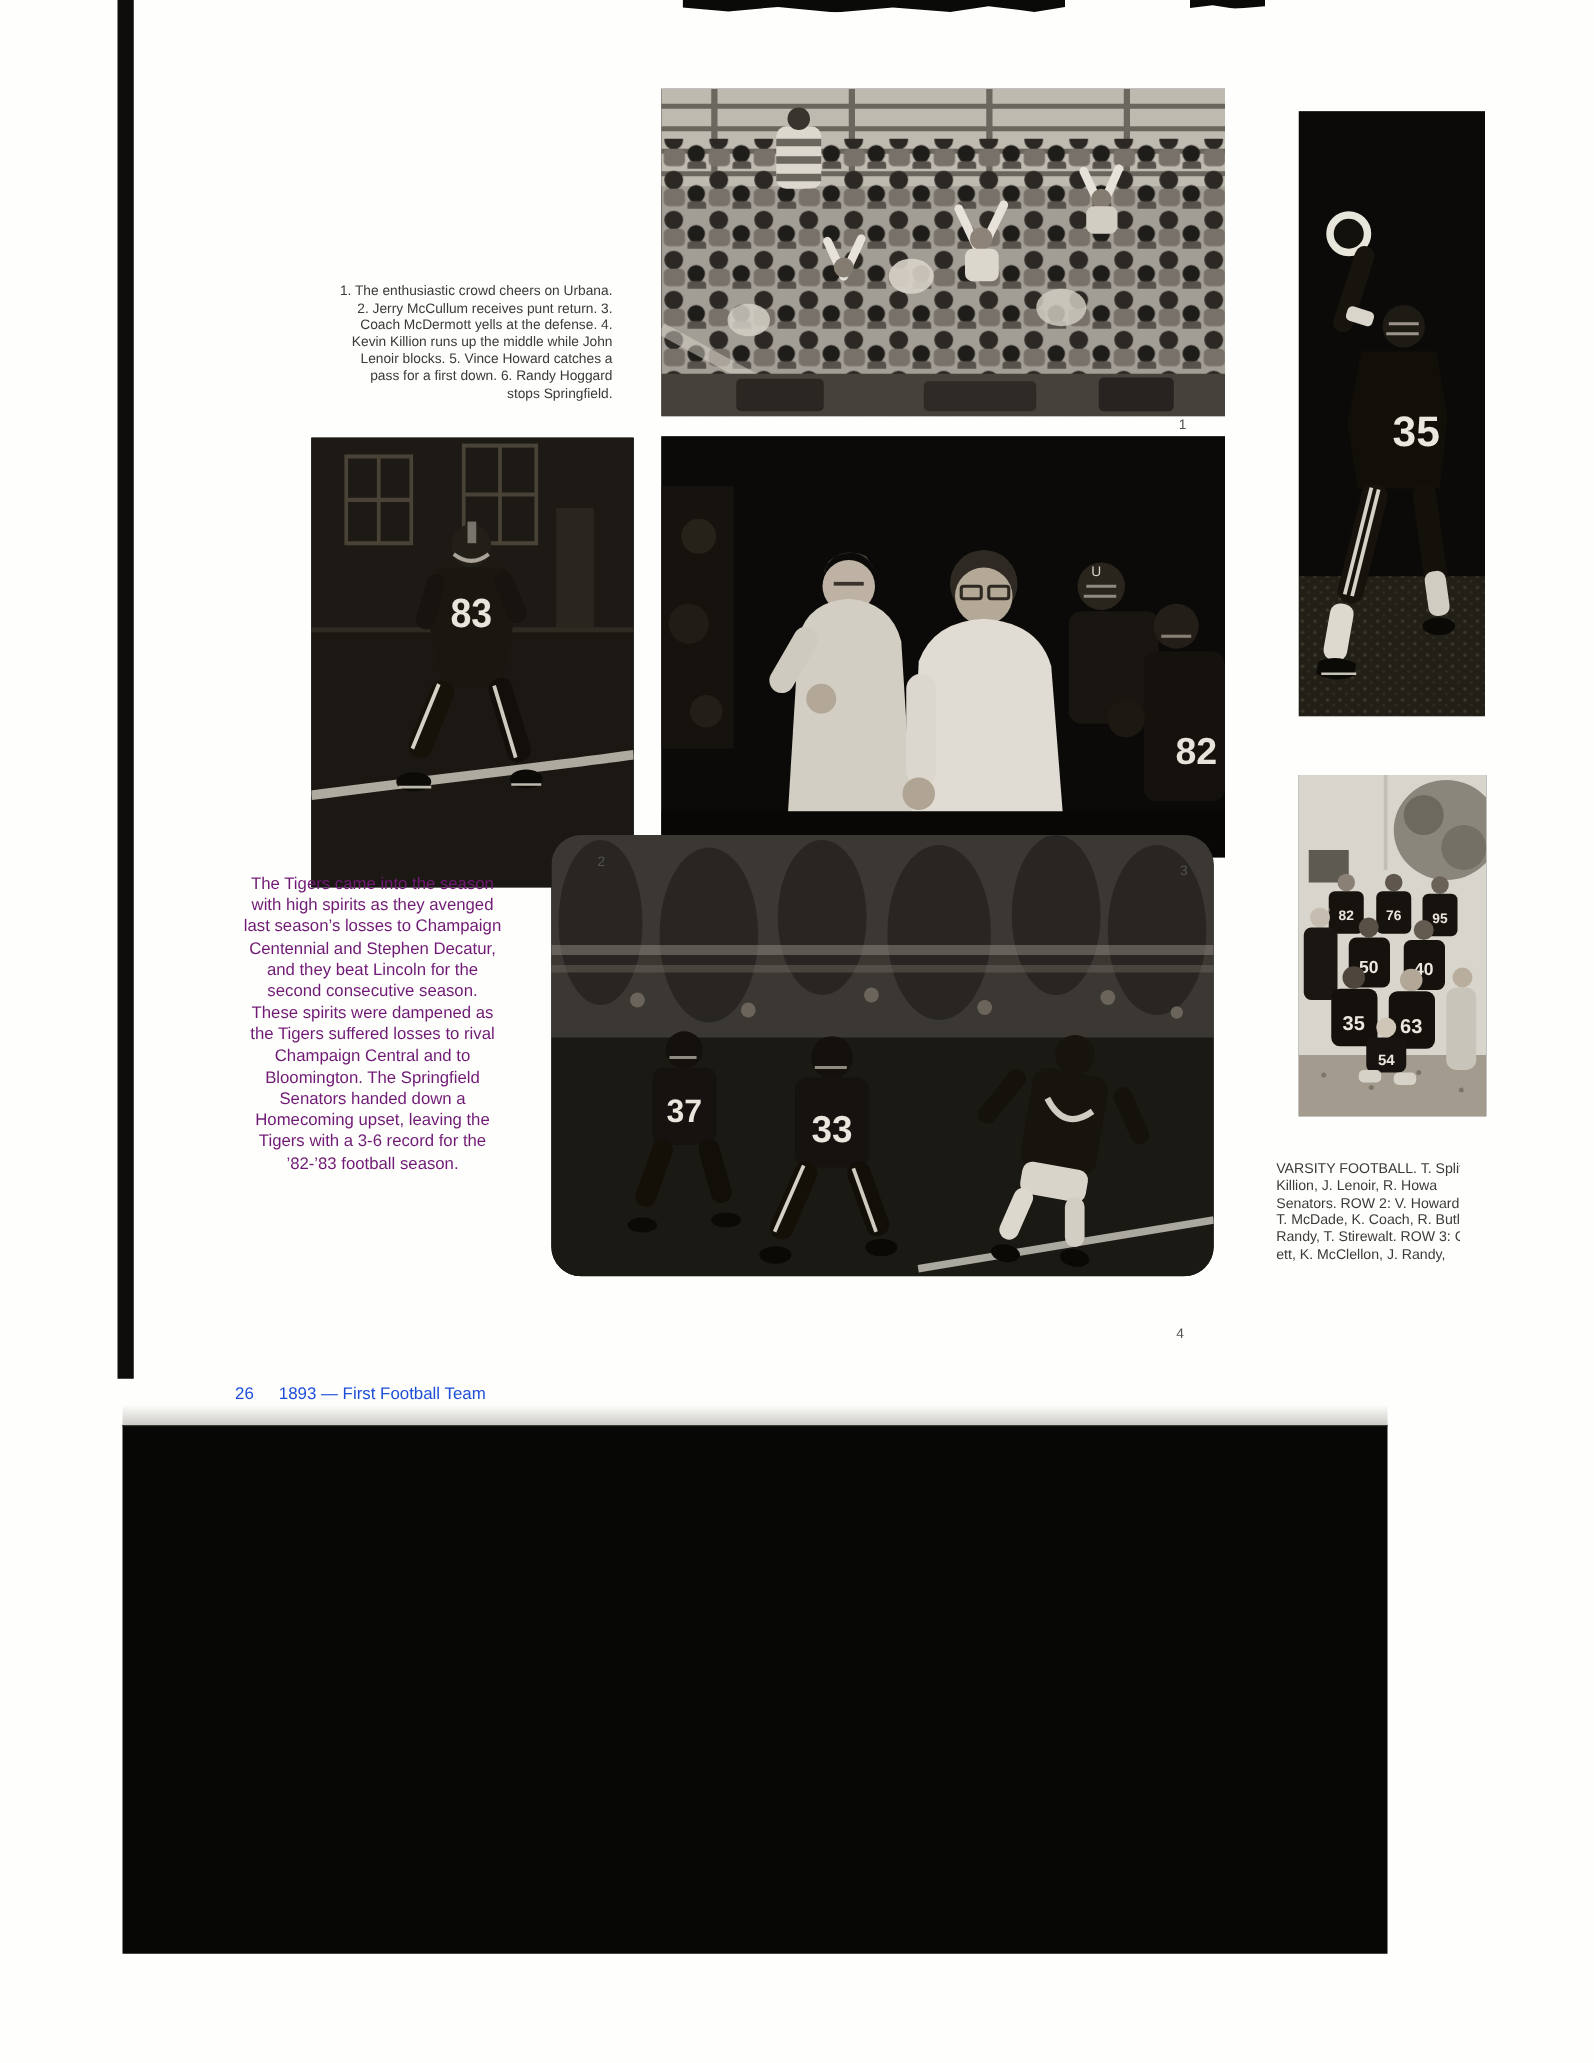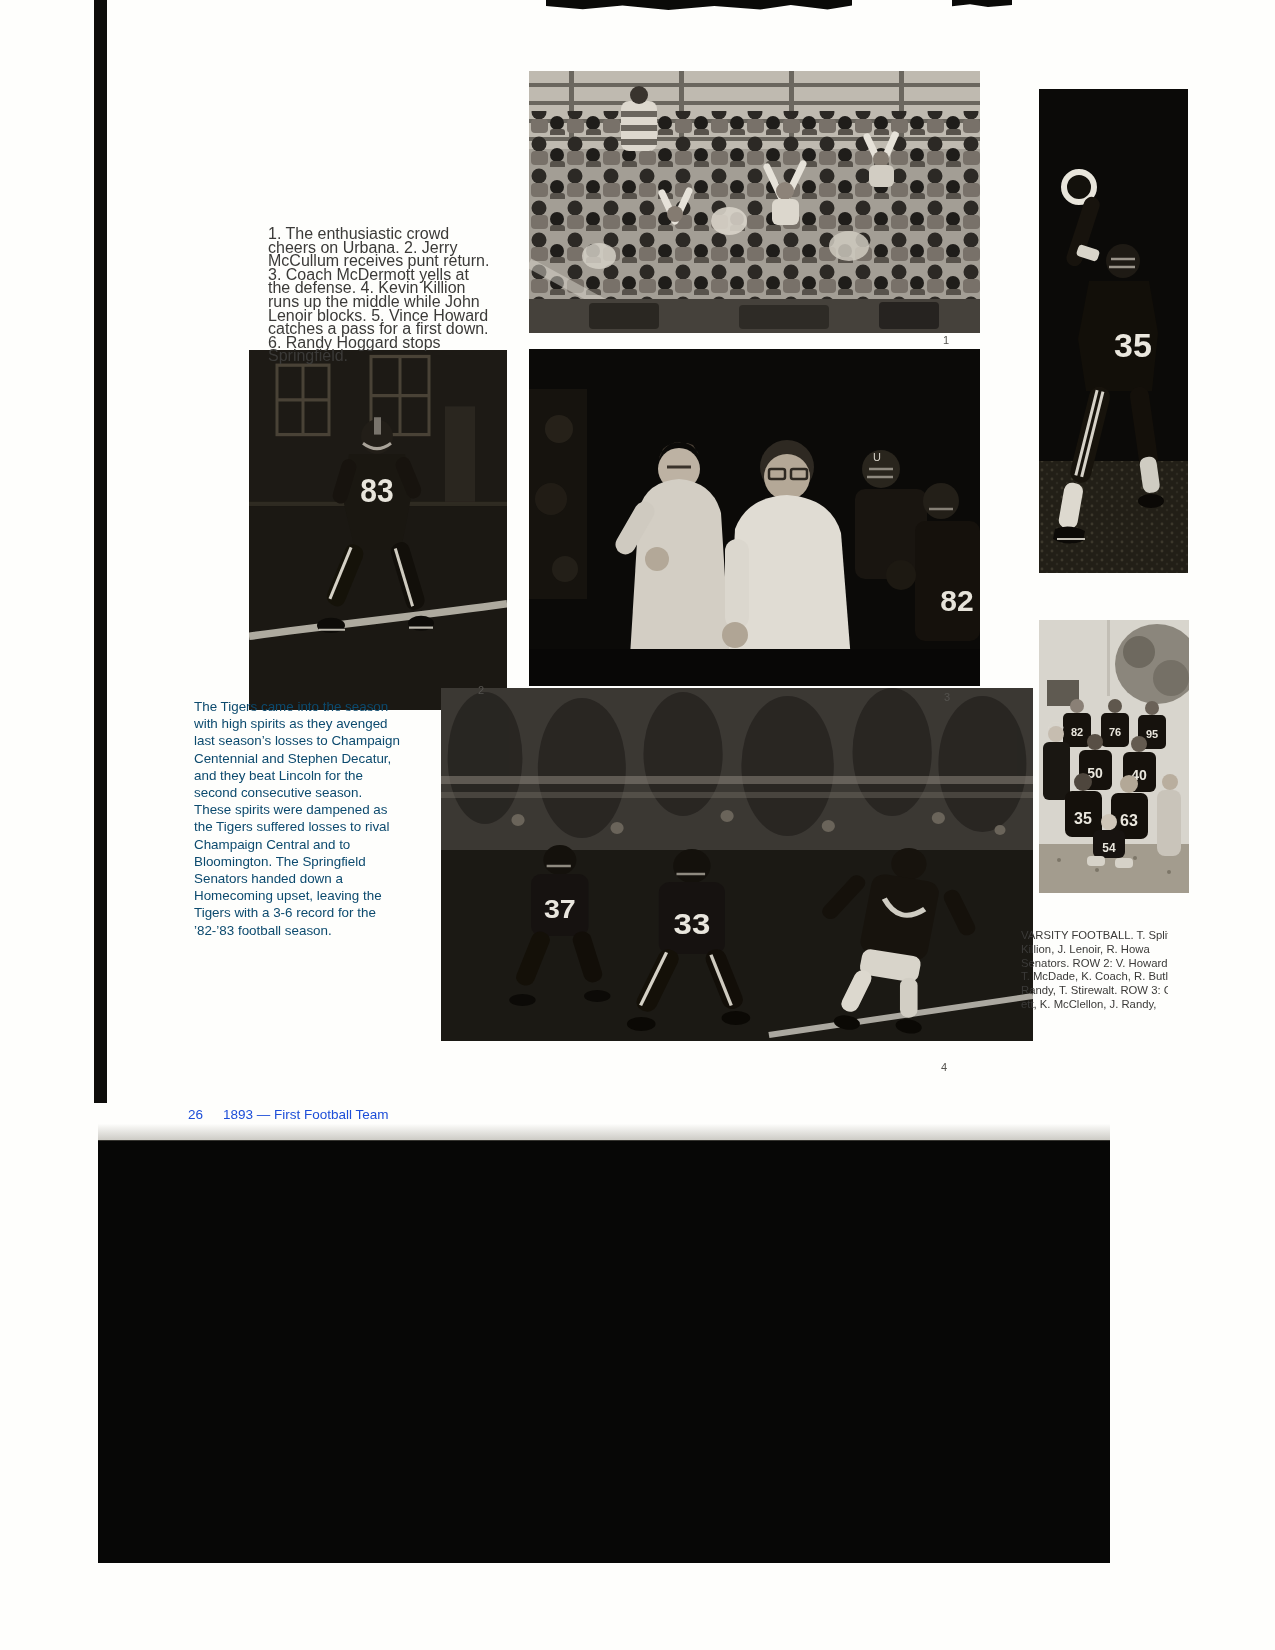--- a/index.html
+++ b/index.html
@@ -13,27 +13,27 @@
   .frag2{left:952px;top:0;width:60px;height:7px;background:#0a0a08;
          clip-path:polygon(0 0,100% 0,100% 70%,60% 100%,30% 60%,0 90%);}
   .seam{left:98px;top:1124px;width:1012px;height:18px;background:linear-gradient(#fdfdfb,#c7c5bf);}
   .black-block{left:98px;top:1140px;width:1012px;height:422px;background:#070706;border-top:1px solid #35342f;}
   
   .photo{background:#111;overflow:hidden;margin-left:22px;}
   .photo svg{display:block;width:100%;height:100%;}
   .p-crowd{left:507px;top:71px;width:451px;height:262px;}
   .p-runner{left:227px;top:350px;width:258px;height:360px;}
   .p-coaches{left:507px;top:349px;width:451px;height:337px;}
-  .p-runners{left:419px;top:688px;width:592px;height:353px;}
+  .p-runners{left:419px;top:668px;width:530px;height:353px;border-radius:24px;}
   .p-catch{left:1017px;top:89px;width:149px;height:484px;}
   .p-team{left:1017px;top:620px;width:150px;height:273px;}
   
   .photo-num{font-size:11px;color:#54524e;}
-  .cap-index{left:268px;top:227px;width:222px;font-size:16px;line-height:13.6px;color:#3b3a38;}
-  .body-text{left:194px;top:698px;width:208px;text-align:left;font-size:13.4px;line-height:17.2px;color:#0c4a6e;}
+  .cap-index{left:268px;top:227px;width:222px;text-align:right;font-size:11px;line-height:13.6px;color:#3b3a38;}
+  .body-text{left:194px;top:698px;width:208px;text-align:center;font-size:13.4px;line-height:17.2px;color:#701a75;}
   .varsity{left:1021px;top:929px;width:147px;overflow:hidden;font-size:11.3px;line-height:13.8px;color:#3b3a38;}
   .varsity span{display:block;white-space:nowrap;}
   .footer{left:188px;top:1107px;font-size:13.5px;color:#1d4ed8;white-space:nowrap;}
   .footer .pgnum{margin-right:20px;}
 </style>
 </head>
 <body>
 
 <div id="canvas">
 

